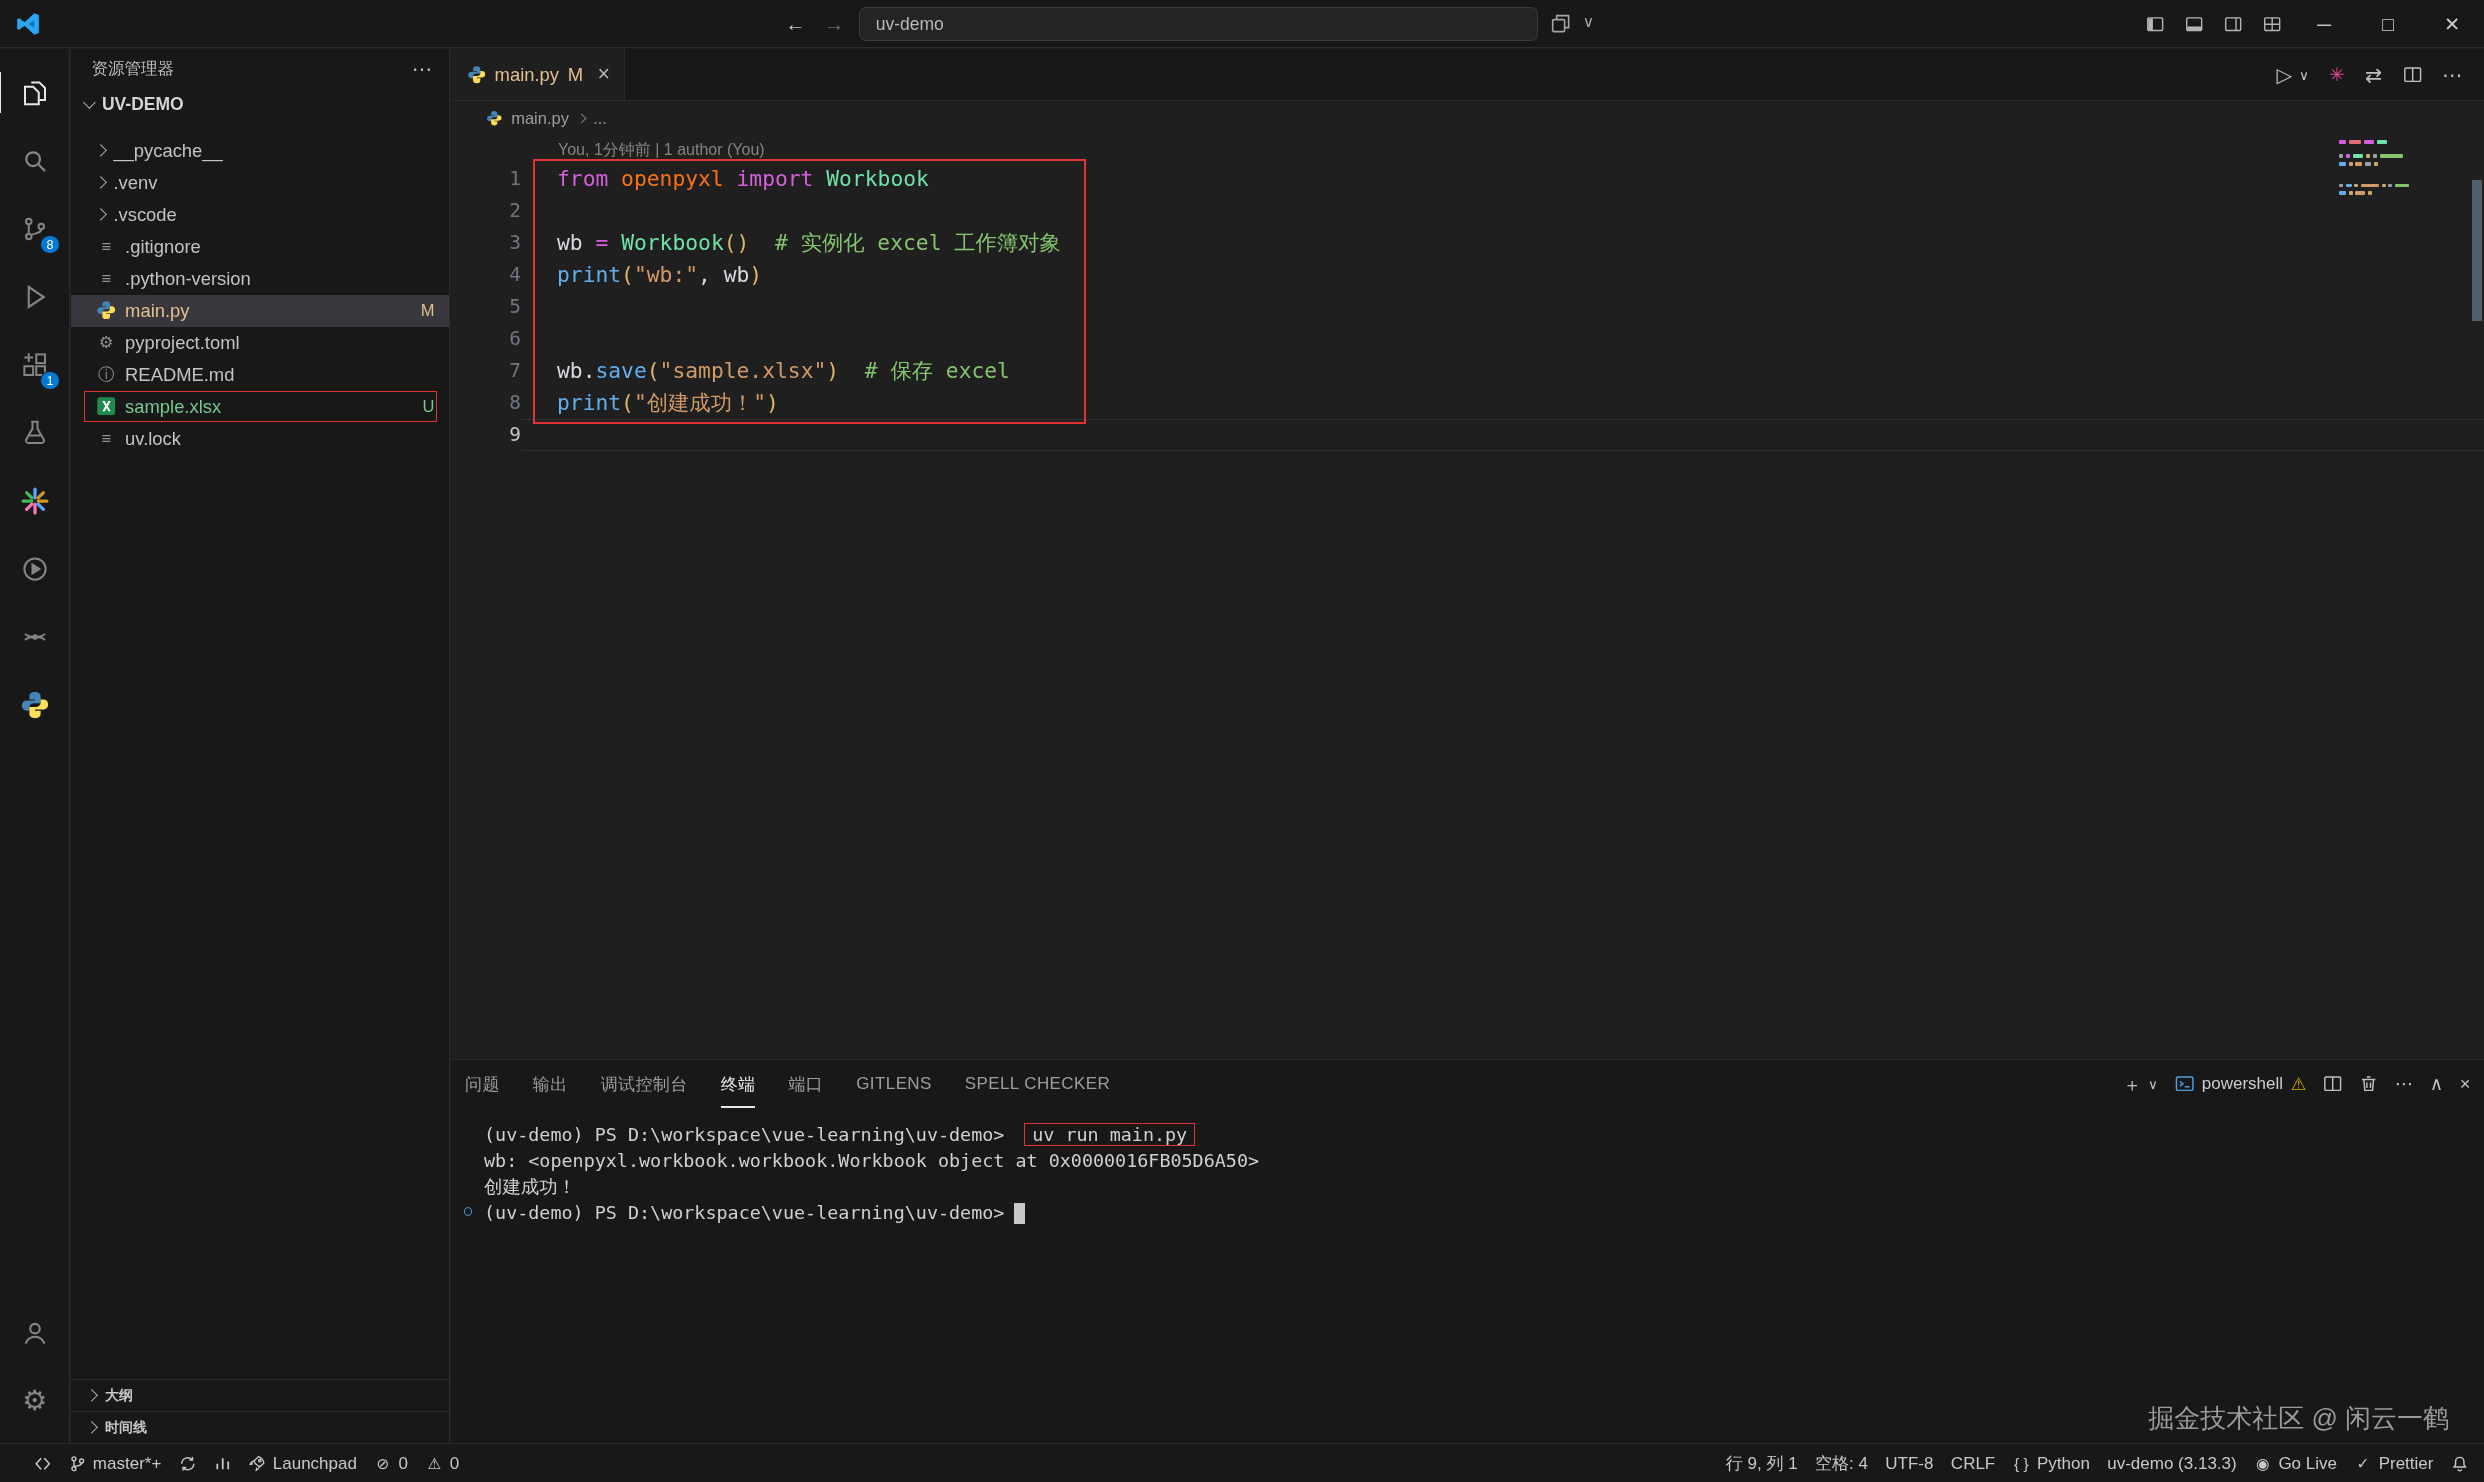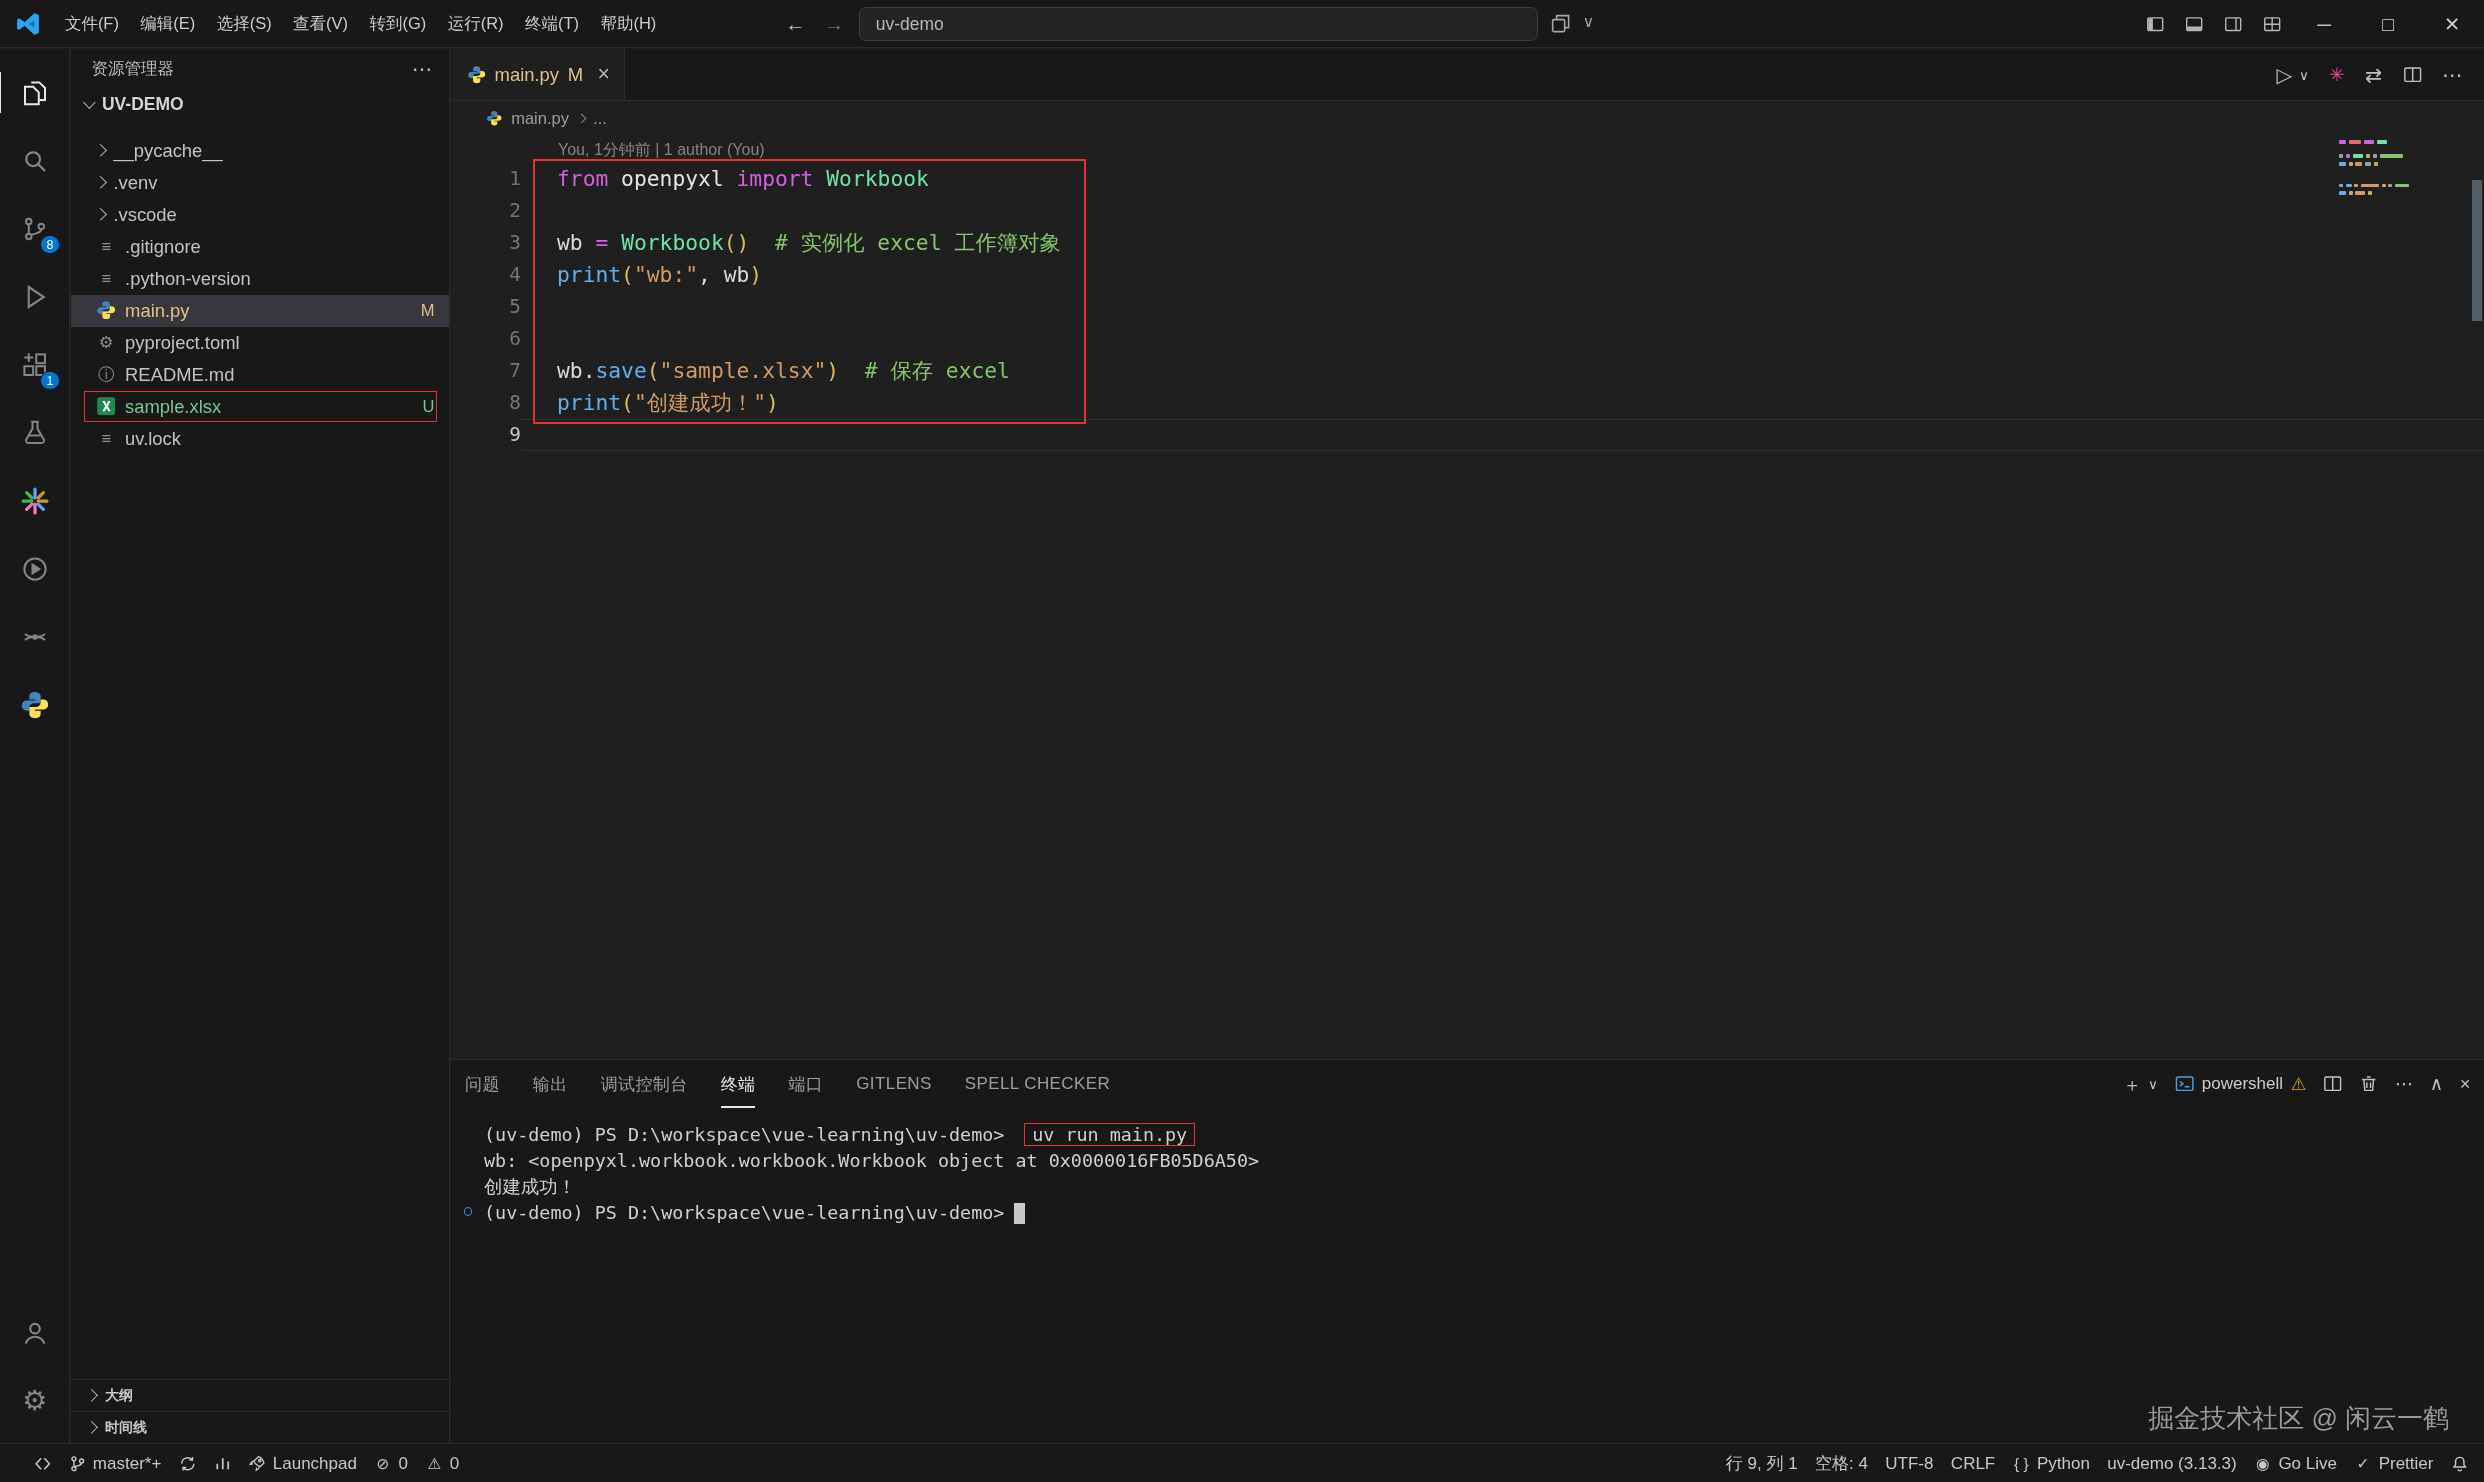--- a/index.html
+++ b/index.html
@@ -90,21 +90,21 @@
   #code-region{position:relative;flex:1;background:#1f1f1f;overflow:hidden}
   #codelens{position:absolute;top:3.9px;left:107px;color:#848484;font-size:16px}
   #code-lines{position:absolute;top:27px;left:0;right:0}
   .code-line{display:flex;height:32px;line-height:32px;font-size:21.3px}
   .ln{width:70px;text-align:right;color:#6e7681;flex:0 0 70px;font-size:19.4px;
       font-family:"DejaVu Sans Mono","Liberation Mono",monospace}
   .lt{flex:1;padding-left:36px;white-space:pre;font-family:"DejaVu Sans Mono","Liberation Mono",monospace}
   .code-line.cur .ln{color:#c6c6c6}
   .code-line.cur .lt{box-shadow:inset 0 1px 0 #303030,inset 0 -1px 0 #303030}
   .c-kw,.c-op{color:#d55fde}
-  .c-mod{color:#e5e5e5}
+  .c-mod{color:#f97316}
   .c-cls{color:#6fe2a8}
   .c-fn{color:#61afef}
   .c-str{color:#d19a66}
   .c-cmt{color:#85c46c}
   .c-def{color:#d6dae0}
   .c-par{color:#deb765}
   #code-annotation-box{position:absolute;left:82px;top:23px;width:553px;height:265px;
                        border:2.4px solid #e13333;pointer-events:none;z-index:5}
   #minimap{position:absolute;top:3.9px;right:62px;width:83px}
   .mm-row{display:flex;gap:2.9px;height:3.9px;margin-bottom:3.4px}
@@ -145,30 +145,20 @@
 
 <div id="app">
 
   <header id="titlebar">
     <span id="logo" class="ico">
       <svg viewBox="0 0 24 24">
           <path fill="#2aa7f2" d="M17.8 2.1 8.9 10.4 3.9 6.6 2 7.5v9l1.9.9 5-3.8 8.9 8.3 4.2-1.7V3.8z"></path>
           <path fill="#1179bb" d="M17.8 8.3v7.4L12.6 12z"></path>
         </svg>
     </span>
-    <nav id="menubar">
-        <div class="menu-item">文件(F)</div>
-        <div class="menu-item">编辑(E)</div>
-        <div class="menu-item">选择(S)</div>
-        <div class="menu-item">查看(V)</div>
-        <div class="menu-item">转到(G)</div>
-        <div class="menu-item">运行(R)</div>
-        <div class="menu-item">终端(T)</div>
-        <div class="menu-item">帮助(H)</div>
-      </nav>
     <div id="titlebar-center">
       <span class="nav-arrow">←</span>
       <span class="nav-arrow dim">→</span>
       <div id="command-center">
         <span>uv-demo</span>
       </div>
       <span class="tb-ico ico">
         <svg viewBox="0 0 16 16">
             <g fill="none" stroke="currentColor" stroke-width="1.2">
               <rect x="2" y="5" width="9" height="9" rx="1"></rect>

